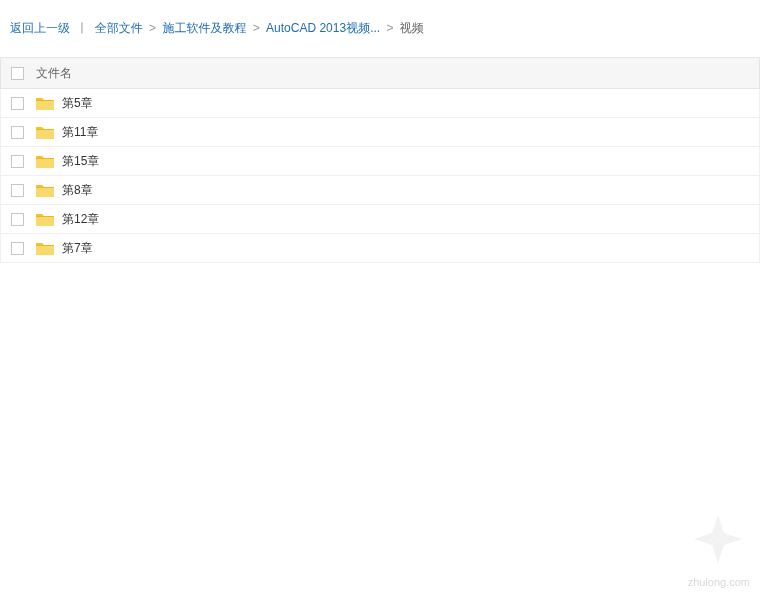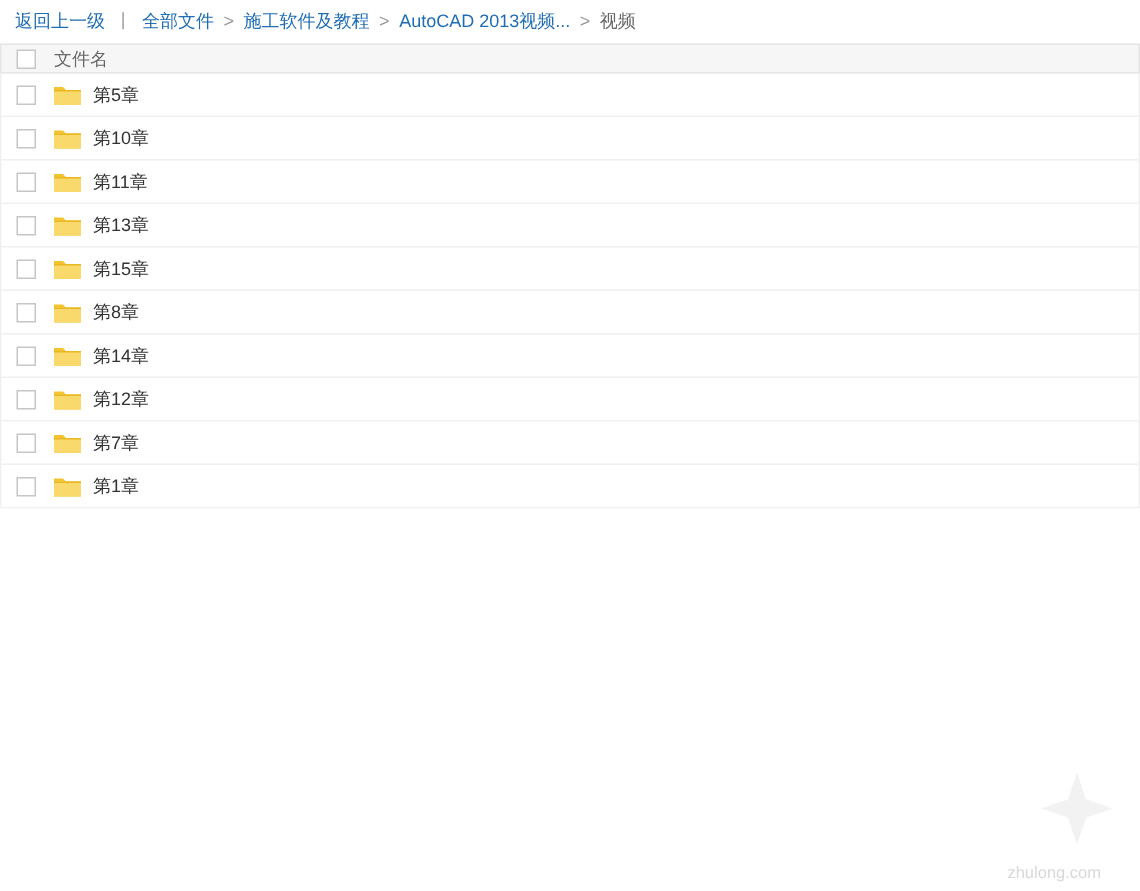--- a/index.html
+++ b/index.html
@@ -1,28 +1,28 @@
 <!DOCTYPE html>
 <html><head>
 <meta charset="utf-8">
 <style>
 * { margin: 0; padding: 0; box-sizing: border-box; }
 body { font-family: "Microsoft YaHei", Arial, sans-serif; font-size: 12px; color: #333; background: #fff; width: 760px; }
-.breadcrumb { padding: 6px 10px; font-size: 12px; color: #666; }
+.breadcrumb { padding: 20px 10px; font-size: 12px; color: #666; }
 .breadcrumb a { color: #1f6db4; text-decoration: none; cursor: pointer; }
 .breadcrumb .sep { color: #999; margin: 0 3px; }
 .breadcrumb .current { color: #666; }
-.header-row { display: flex; align-items: center; height: 20px; background: #f6f6f6; border: 1px solid #e5e5e5; padding: 0 10px; }
+.header-row { display: flex; align-items: center; height: 32px; background: #f6f6f6; border: 1px solid #e5e5e5; padding: 0 10px; }
 .header-row .col-name { color: #666; font-size: 12px; }
 .file-list { border-left: 1px solid #f0f0f0; border-right: 1px solid #f0f0f0; }
 .file-row { display: flex; align-items: center; height: 29px; border-bottom: 1px solid #f0f0f0; padding: 0 10px; cursor: pointer; }
 .checkbox { width: 13px; height: 13px; border: 1px solid #c6c6c6; background: #fff; margin-right: 12px; flex-shrink: 0; cursor: pointer; }
 .folder-icon { width: 18px; height: 15px; margin-right: 8px; flex-shrink: 0; }
 .file-name { color: #333; font-size: 12px; }
-.watermark { position: fixed; right: 26px; bottom: 6px; font-size: 11px; color: #d8d8d8; pointer-events: none; }
+.watermark { position: fixed; right: 10px; bottom: 6px; font-size: 11px; color: #d8d8d8; pointer-events: none; }
 .watermark-logo { position: fixed; right: 14px; bottom: 24px; opacity: 0.13; pointer-events: none; }
 </style>
 </head>
 <body>
 
 <div class="breadcrumb">
   <a>返回上一级</a>
   <span class="sep">丨</span>
   <a>全部文件</a>
   <span class="sep">&gt;</span>
@@ -48,39 +48,21 @@
         </svg></span>
       <span class="file-name">第5章</span>
     </div>
     <div class="file-row">
       <div class="checkbox"></div>
       <span class="folder-icon"><svg width="18" height="15" viewBox="0 0 18 15">
           <path d="M0 2 L0 14 L18 14 L18 4 L8 4 L6 2 Z" fill="#f4c430"></path>
           <path d="M0 4 L18 4 L18 14 L0 14 Z" fill="#f9d96c"></path>
           <path d="M0 4 L18 4 L18 5 L0 5 Z" fill="#e8b820"></path>
         </svg></span>
-      <span class="file-name">第10章</span>
-    </div>
-    <div class="file-row">
-      <div class="checkbox"></div>
-      <span class="folder-icon"><svg width="18" height="15" viewBox="0 0 18 15">
-          <path d="M0 2 L0 14 L18 14 L18 4 L8 4 L6 2 Z" fill="#f4c430"></path>
-          <path d="M0 4 L18 4 L18 14 L0 14 Z" fill="#f9d96c"></path>
-          <path d="M0 4 L18 4 L18 5 L0 5 Z" fill="#e8b820"></path>
-        </svg></span>
       <span class="file-name">第11章</span>
-    </div>
-    <div class="file-row">
-      <div class="checkbox"></div>
-      <span class="folder-icon"><svg width="18" height="15" viewBox="0 0 18 15">
-          <path d="M0 2 L0 14 L18 14 L18 4 L8 4 L6 2 Z" fill="#f4c430"></path>
-          <path d="M0 4 L18 4 L18 14 L0 14 Z" fill="#f9d96c"></path>
-          <path d="M0 4 L18 4 L18 5 L0 5 Z" fill="#e8b820"></path>
-        </svg></span>
-      <span class="file-name">第13章</span>
     </div>
     <div class="file-row">
       <div class="checkbox"></div>
       <span class="folder-icon"><svg width="18" height="15" viewBox="0 0 18 15">
           <path d="M0 2 L0 14 L18 14 L18 4 L8 4 L6 2 Z" fill="#f4c430"></path>
           <path d="M0 4 L18 4 L18 14 L0 14 Z" fill="#f9d96c"></path>
           <path d="M0 4 L18 4 L18 5 L0 5 Z" fill="#e8b820"></path>
         </svg></span>
       <span class="file-name">第15章</span>
     </div>
@@ -93,48 +75,30 @@
         </svg></span>
       <span class="file-name">第8章</span>
     </div>
     <div class="file-row">
       <div class="checkbox"></div>
       <span class="folder-icon"><svg width="18" height="15" viewBox="0 0 18 15">
           <path d="M0 2 L0 14 L18 14 L18 4 L8 4 L6 2 Z" fill="#f4c430"></path>
           <path d="M0 4 L18 4 L18 14 L0 14 Z" fill="#f9d96c"></path>
           <path d="M0 4 L18 4 L18 5 L0 5 Z" fill="#e8b820"></path>
         </svg></span>
-      <span class="file-name">第14章</span>
-    </div>
-    <div class="file-row">
-      <div class="checkbox"></div>
-      <span class="folder-icon"><svg width="18" height="15" viewBox="0 0 18 15">
-          <path d="M0 2 L0 14 L18 14 L18 4 L8 4 L6 2 Z" fill="#f4c430"></path>
-          <path d="M0 4 L18 4 L18 14 L0 14 Z" fill="#f9d96c"></path>
-          <path d="M0 4 L18 4 L18 5 L0 5 Z" fill="#e8b820"></path>
-        </svg></span>
       <span class="file-name">第12章</span>
     </div>
     <div class="file-row">
       <div class="checkbox"></div>
       <span class="folder-icon"><svg width="18" height="15" viewBox="0 0 18 15">
           <path d="M0 2 L0 14 L18 14 L18 4 L8 4 L6 2 Z" fill="#f4c430"></path>
           <path d="M0 4 L18 4 L18 14 L0 14 Z" fill="#f9d96c"></path>
           <path d="M0 4 L18 4 L18 5 L0 5 Z" fill="#e8b820"></path>
         </svg></span>
       <span class="file-name">第7章</span>
-    </div>
-    <div class="file-row">
-      <div class="checkbox"></div>
-      <span class="folder-icon"><svg width="18" height="15" viewBox="0 0 18 15">
-          <path d="M0 2 L0 14 L18 14 L18 4 L8 4 L6 2 Z" fill="#f4c430"></path>
-          <path d="M0 4 L18 4 L18 14 L0 14 Z" fill="#f9d96c"></path>
-          <path d="M0 4 L18 4 L18 5 L0 5 Z" fill="#e8b820"></path>
-        </svg></span>
-      <span class="file-name">第1章</span>
     </div>
   </div>
 
 <div class="watermark-logo">
   <svg width="56" height="56" viewBox="0 0 56 56">
     <g fill="#999">
       <path d="M28 4 L34 22 L28 28 L22 22 Z"></path>
       <path d="M52 28 L34 34 L28 28 L34 22 Z"></path>
       <path d="M28 52 L22 34 L28 28 L34 34 Z"></path>
       <path d="M4 28 L22 22 L28 28 L22 34 Z"></path>

